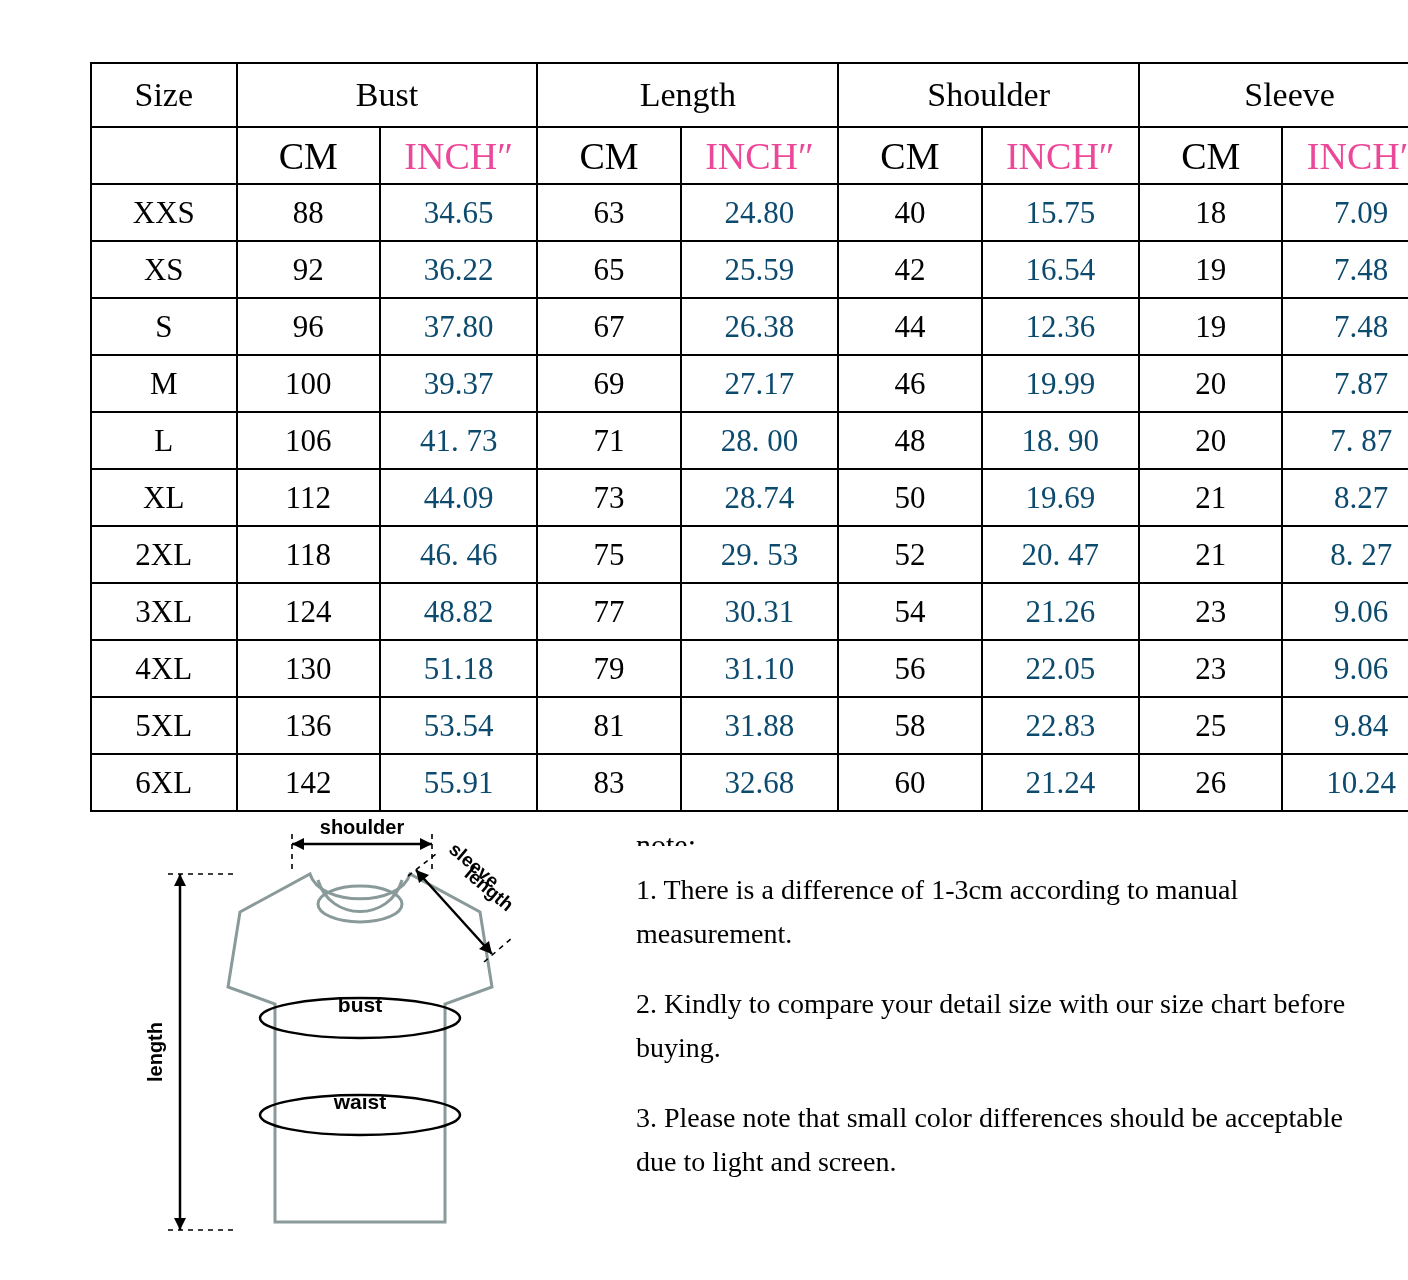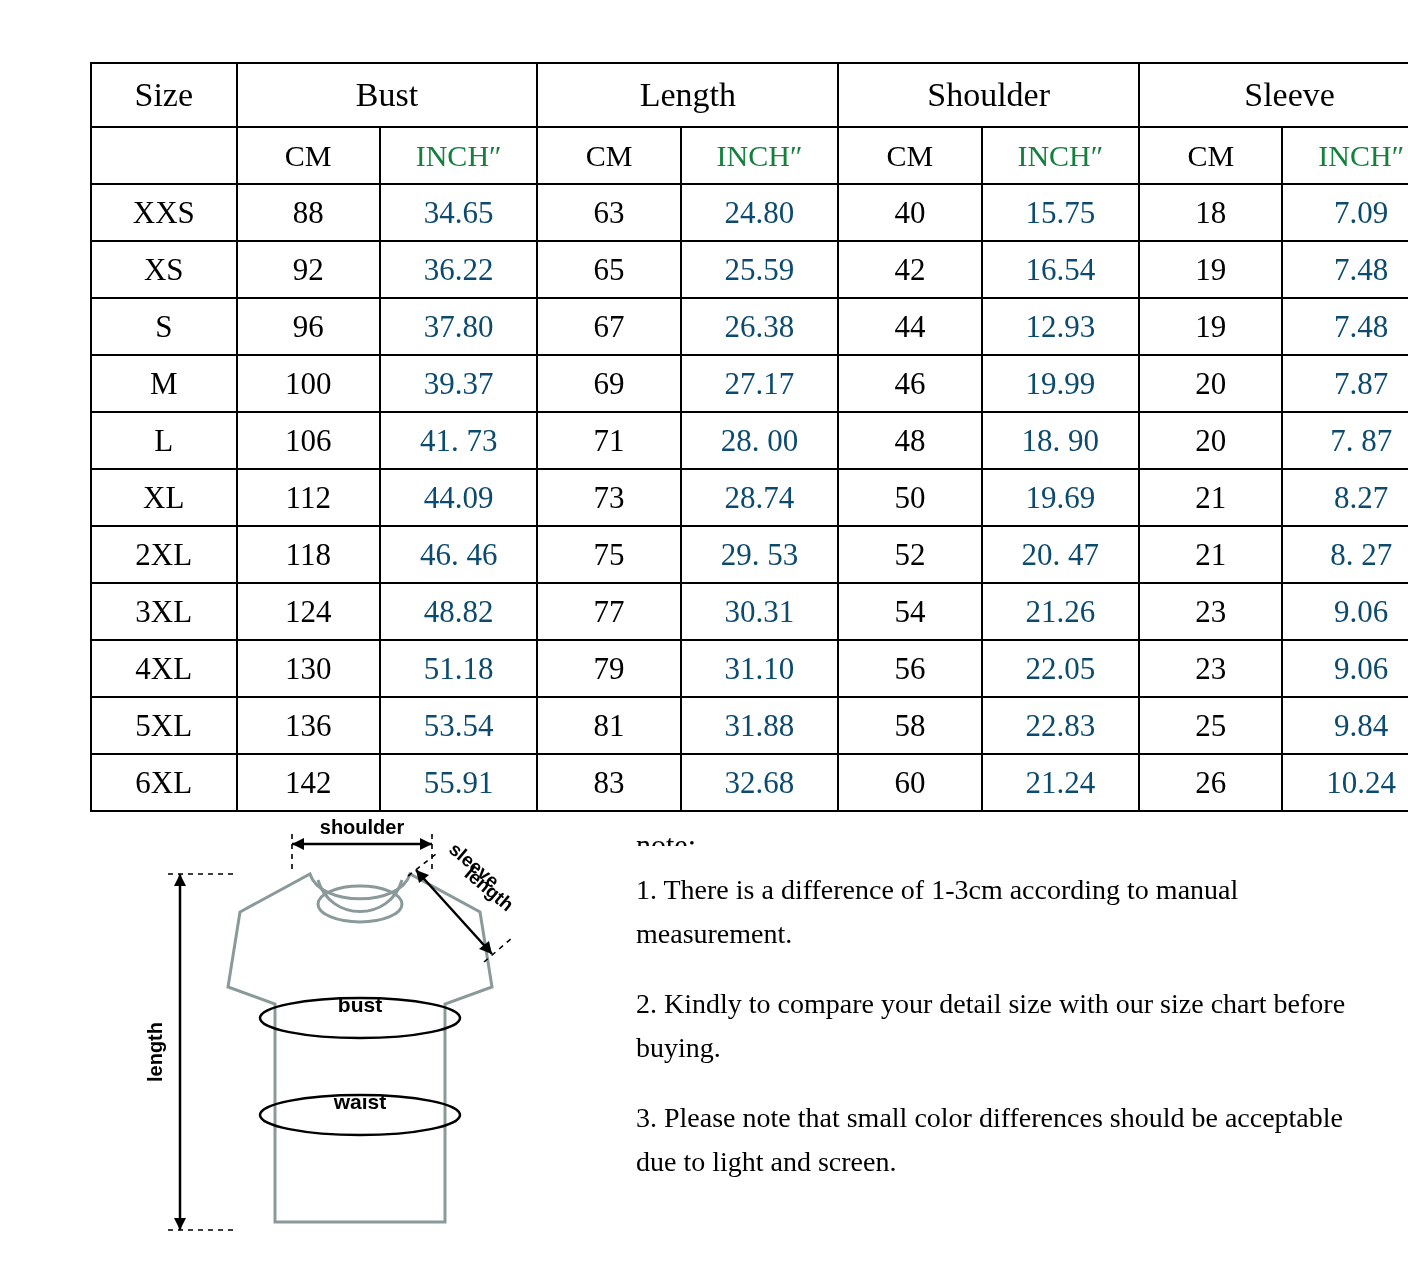--- a/index.html
+++ b/index.html
@@ -39,29 +39,29 @@
   .col-size   { width: 134px; }
   .col-cm     { width: 132px; }
   .col-inch   { width: 145px; }
 
   tr.group-row td {
     height: 62px;
     font-size: 34px;
   }
   tr.unit-row td {
     height: 55px;
-    font-size: 30px;
+    font-size: 38px;
     text-align: center;
   }
   tr.data-row td {
     height: 55px;
     font-size: 31px;
   }
   td.inch-cell { color: #0c4a6e; }
-  td.unit-inch { color: #15803d; border-radius: 18px; }
+  td.unit-inch { color: #ec4899; border-radius: 18px; }
   td.blank-cell { border-top-color: #000; }
 
   
   .lower {
     position: absolute;
     left: 0;
     top: 812px;
     width: 1408px;
     height: 468px;
   }
@@ -157,21 +157,21 @@
         <td>19</td>
         <td class="inch-cell">7.48</td>
       </tr>
       <tr class="data-row">
         <td>S</td>
         <td>96</td>
         <td class="inch-cell">37.80</td>
         <td>67</td>
         <td class="inch-cell">26.38</td>
         <td>44</td>
-        <td class="inch-cell">12.93</td>
+        <td class="inch-cell">12.36</td>
         <td>19</td>
         <td class="inch-cell">7.48</td>
       </tr>
       <tr class="data-row">
         <td>M</td>
         <td>100</td>
         <td class="inch-cell">39.37</td>
         <td>69</td>
         <td class="inch-cell">27.17</td>
         <td>46</td>

